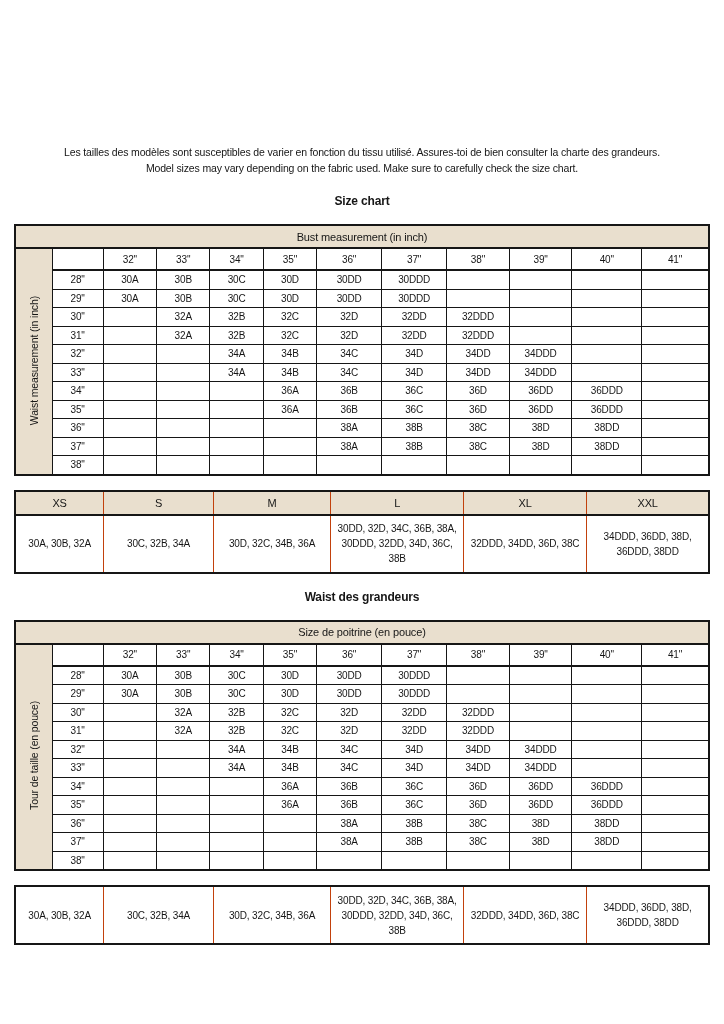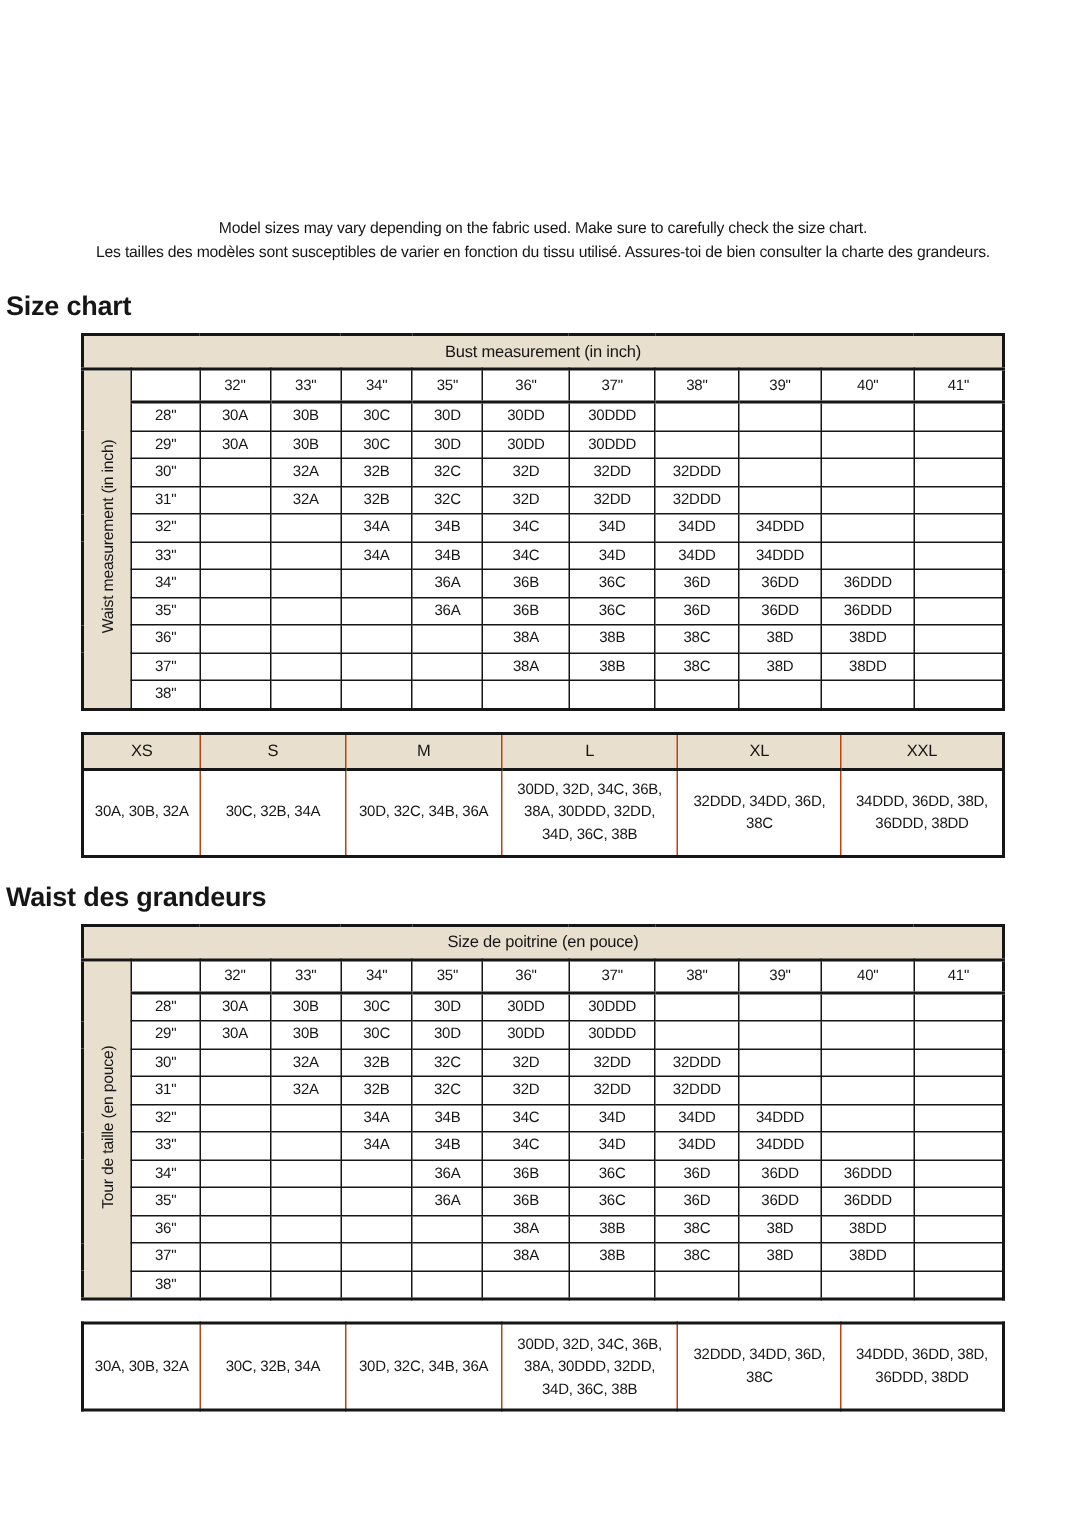--- a/index.html
+++ b/index.html
@@ -7,26 +7,26 @@
     width:724px;height:1024px;background:#ffffff;
     font-family:"Liberation Sans",sans-serif;color:#161616;
     letter-spacing:-0.15px;overflow:hidden;
   }
   .note{
     margin:145px auto 0;width:640px;text-align:center;
     font-size:10.5px;line-height:15.5px;
   }
   .note span{display:block;display:inline;}
   .section-title{
-    text-align:left;font-weight:700;font-size:18px;margin:4px;
+    text-align:center;font-weight:700;font-size:12px;margin:16px;
   }
   .section:first-child .section-title{margin-top:18px;}
   .section + .section .section-title{margin-top:16px;}
   table{
-    border-collapse:collapse;table-layout:fixed;width:616px;
+    border-collapse:collapse;table-layout:fixed;width:696px;
     margin-left:auto;margin-right:auto;
   }
   table.grid{border:2px solid #161616;margin-top:7px;}
   .grid td{
     border:1px solid #161616;text-align:center;vertical-align:middle;
     font-size:10px;height:17.5px;padding:0;overflow:hidden;white-space:nowrap;
   }
   .grid tr.band td{
     background:var(--beige);font-size:11px;height:21px;
     border-bottom:2px solid #161616;
@@ -44,22 +44,22 @@
     border-bottom:2px solid #161616;font-weight:400;
   }
   .summary tr.vals td{
     font-size:10px;height:52px;line-height:15px;padding:2px 5px;
   }
 </style>
 </head>
 <body>
 
 <div class="note">
+  <span>Les tailles des modèles sont susceptibles de varier en fonction du tissu utilisé. Assures-toi de bien consulter la charte des grandeurs.</span>
   <span style="display: block;">Model sizes may vary depending on the fabric used. Make sure to carefully check the size chart.</span>
-  <span>Les tailles des modèles sont susceptibles de varier en fonction du tissu utilisé. Assures-toi de bien consulter la charte des grandeurs.</span>
 </div>
 
 <div id="sections">
     <div class="section">
       <div class="section-title">Size chart</div>
       <table class="grid">
         <colgroup>
           <col style="width: 32px;">
           <col style="width: 44px;">
           <col style="width: 46px;">

